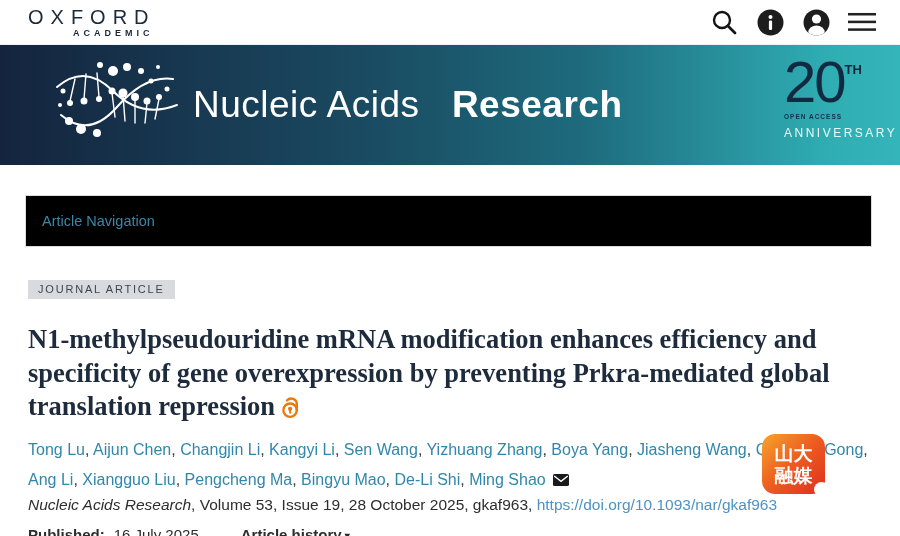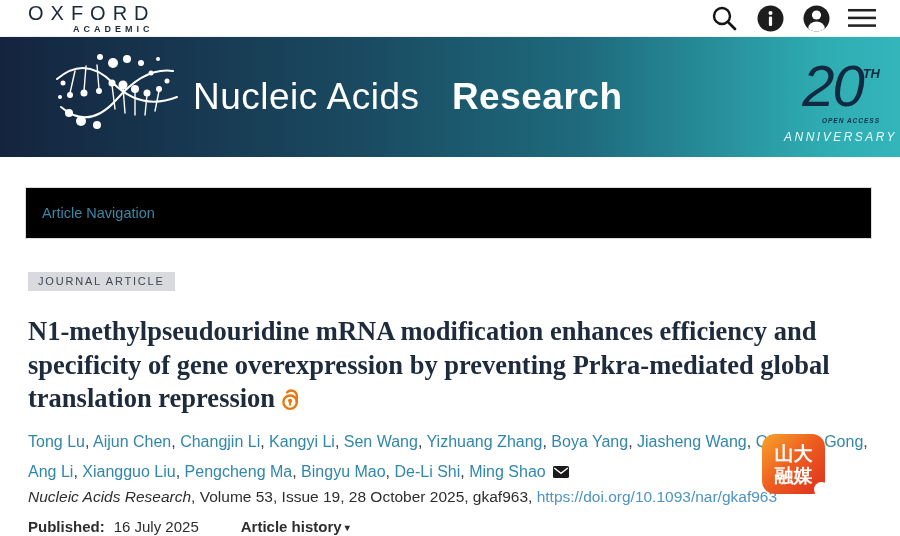--- a/index.html
+++ b/index.html
@@ -4,21 +4,21 @@
 <style>
   * { margin:0; padding:0; box-sizing:border-box; }
   html,body { width:900px; height:536px; }
   body {
     position:relative; overflow:hidden; background:#ffffff;
     font-family:"Liberation Sans", sans-serif; color:#2d2d2d;
   }
 
   
   .header {
-    height:37px; display:flex; justify-content:space-between; align-items:center;
+    height:45px; display:flex; justify-content:space-between; align-items:center;
     padding:0 24px 0 28px; background:#fff; border-bottom:1px solid #f0f1f3;
   }
   .logo { display:inline-block; text-align:right; cursor:pointer; }
   .logo-line1 {
     font-size:20px; letter-spacing:7px; color:#1b2a3a; font-weight:500;
     display:block; line-height:1.05;
   }
   .logo-line2 {
     font-size:9px; letter-spacing:4px; color:#1b2a3a; font-weight:600;
     display:block; margin-right:2px;
@@ -31,21 +31,21 @@
     position:relative; height:120px;
     background:linear-gradient(90deg,#14243e 0%, #1a4a61 40%, #1e6b7d 65%, #2fadb3 92%, #34b5ba 100%);
   }
   .dna { position:absolute; left:55px; top:14px; }
   .banner-title {
     position:absolute; left:193px; top:50%; transform:translateY(-50%);
     color:#fff; font-size:37px; letter-spacing:0.5px; white-space:nowrap; cursor:pointer;
   }
   .banner-title .light { font-weight:300; }
   .banner-title .bold  { font-weight:700; }
-  .anniv { position:absolute; right:20px; top:20px; width:96px; text-align:right; color:#112a42;font-style:italic; }
+  .anniv { position:absolute; right:20px; top:8px; width:96px; text-align:left; color:#112a42; }
   .anniv-num { font-size:58px; font-weight:500; line-height:1.0; letter-spacing:-2px; }
   .anniv-sup { font-size:13px; font-weight:600; vertical-align:28px; letter-spacing:0; }
   .anniv-oa  { font-size:6.5px; letter-spacing:1px; color:#123049; margin-top:2px; font-weight:600; }
   .anniv-txt { font-size:12px; letter-spacing:2.5px; color:#eafafa; margin-top:6px; }
 
   
   .article-nav {
     margin:30px 28px 0 25px; height:52px; background:#000000;
     border:1px solid #d9dce0; display:flex; align-items:center; padding-left:16px;
   }

